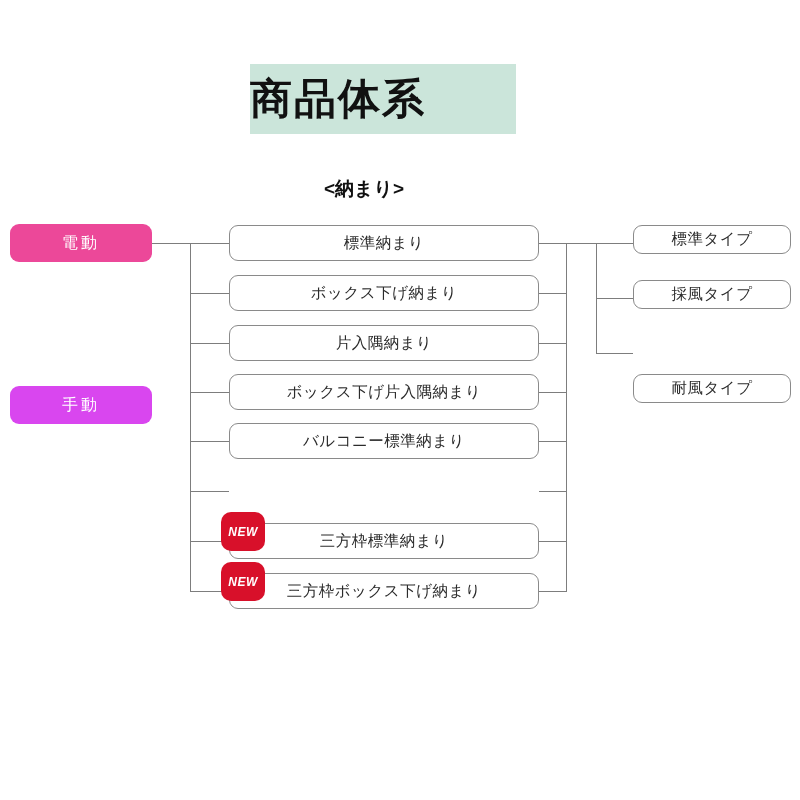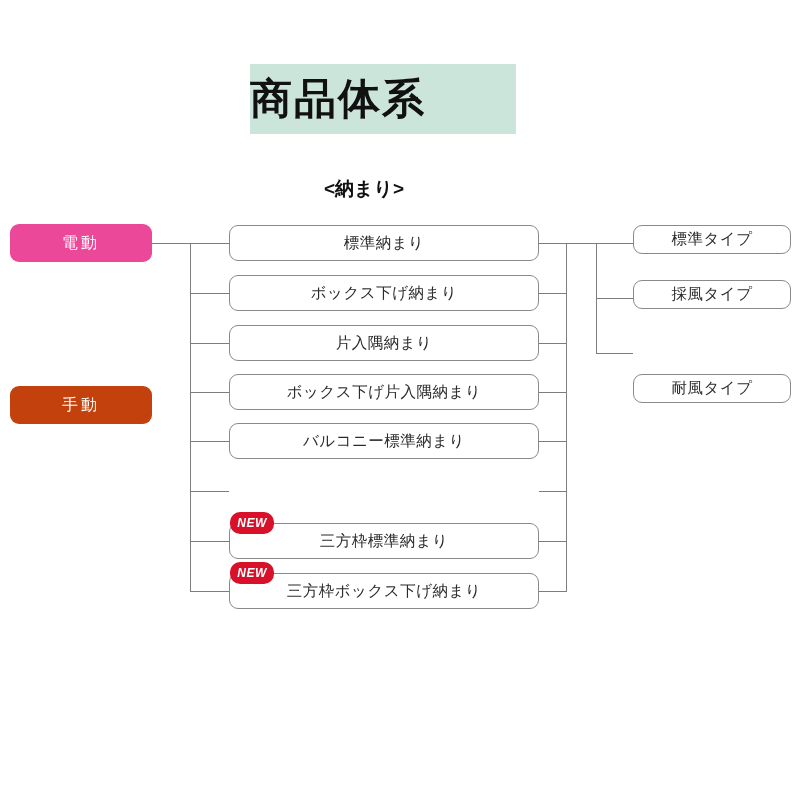--- a/index.html
+++ b/index.html
@@ -64,21 +64,21 @@
     color: #ffffff;
     letter-spacing: 3px;
   }
   .chip.electric {
     top: 224px;
     background: #ec4899;
     align-items: center;
   }
   .chip.manual {
     top: 386px;
-    background: #c2410c;
+    background: #d946ef;
   }
 
   
   .node {
     position: absolute;
     box-sizing: border-box;
     background: #ffffff;
     border: 1.3px solid #8a8a8a;
     border-radius: 9px;
     display: flex;
@@ -96,23 +96,23 @@
   }
   .node.right {
     left: 633px;
     width: 158px;
     height: 29px;
   }
 
   
   .new-badge {
     position: absolute;
-    left: 230px;
+    left: 221px;
     width: 44px;
-    height: 22px;
+    height: 39px;
     background: #d8102a;
     border-radius: 10px;
     display: flex;
     align-items: center;
     justify-content: center;
     font-size: 12px;
     font-weight: bold;
     font-style: italic;
     color: #ffffff;
     letter-spacing: 0.5px;

